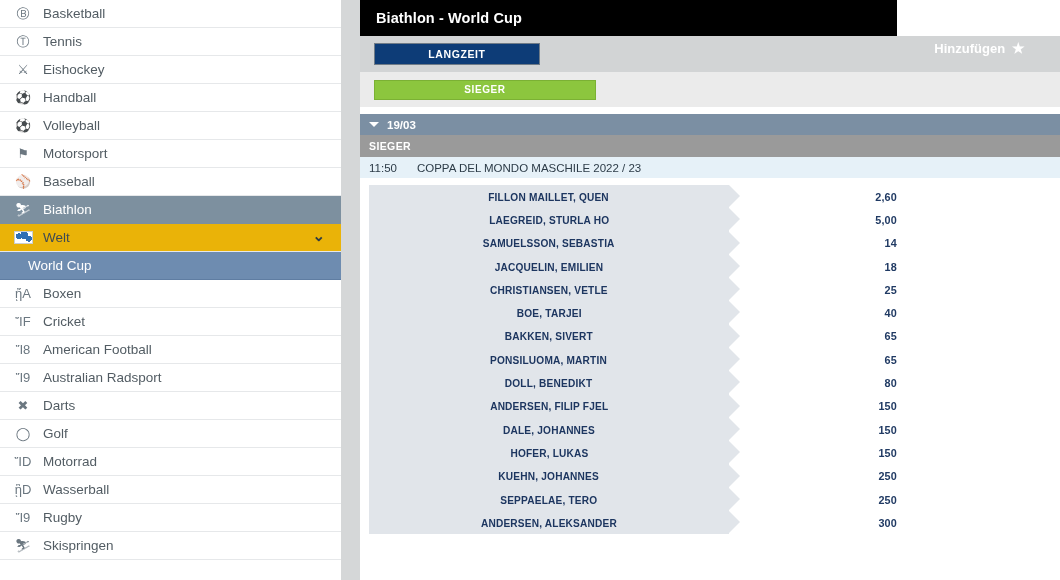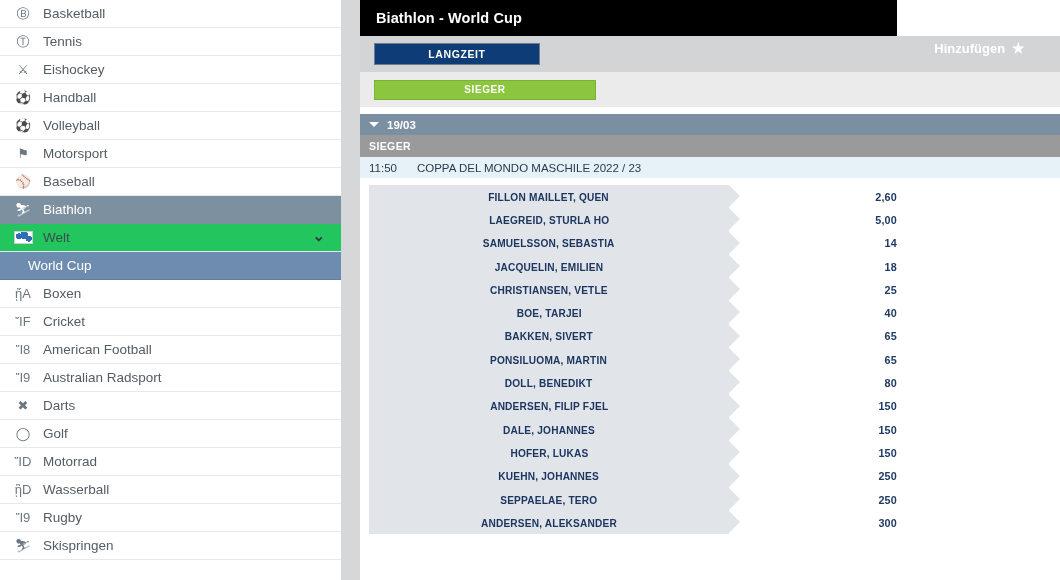--- a/index.html
+++ b/index.html
@@ -38,21 +38,21 @@
     line-height: 1;
   }
   .sb-item .lbl { white-space: nowrap; }
   .sb-item.sel-sport {
     background: #7d909f;
     color: #ffffff;
     border-bottom: 1px solid #7d909f;
   }
   .sb-item.sel-sport .ic { color: #ffffff; }
   .sb-item.region {
-    background: #22c55e;
+    background: #eab308;
     color: #3f4a52;
   }
   .sb-item.region .chev {
     position: absolute; right: 16px; top: 50%;
     transform: translateY(-60%);
     font-size: 15px; color: #2f3b44; font-weight: bold;
   }
   .sb-item.sel-league {
     background: #6e8cb0;
     color: #ffffff;

